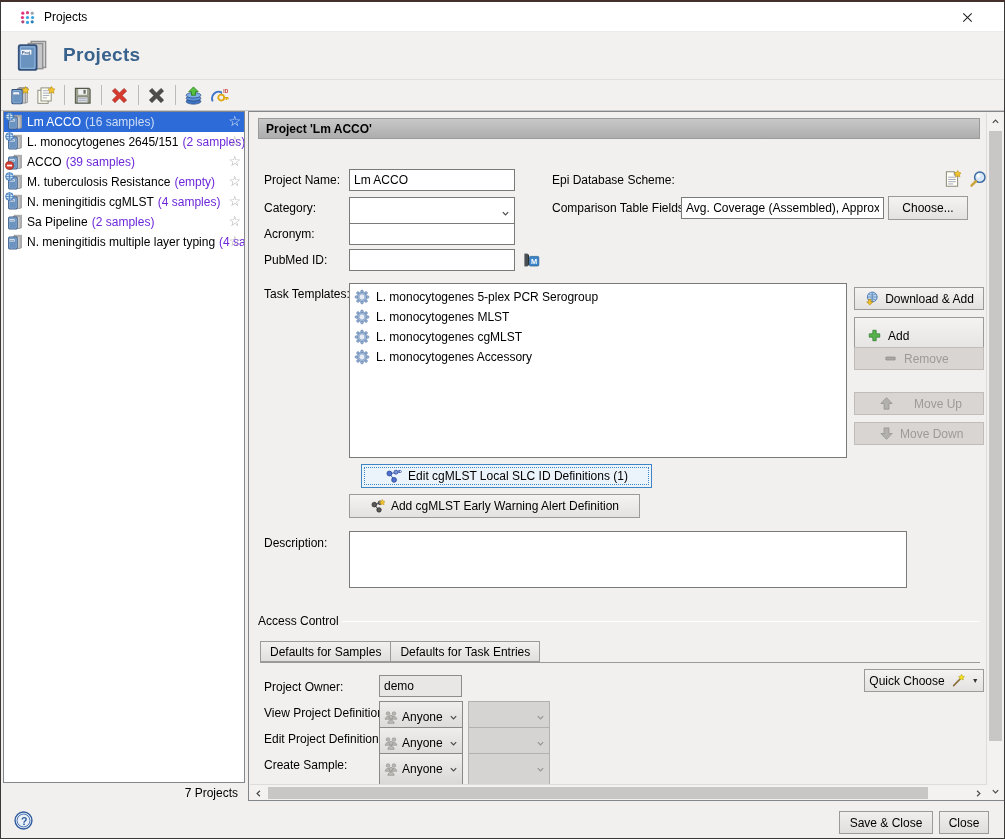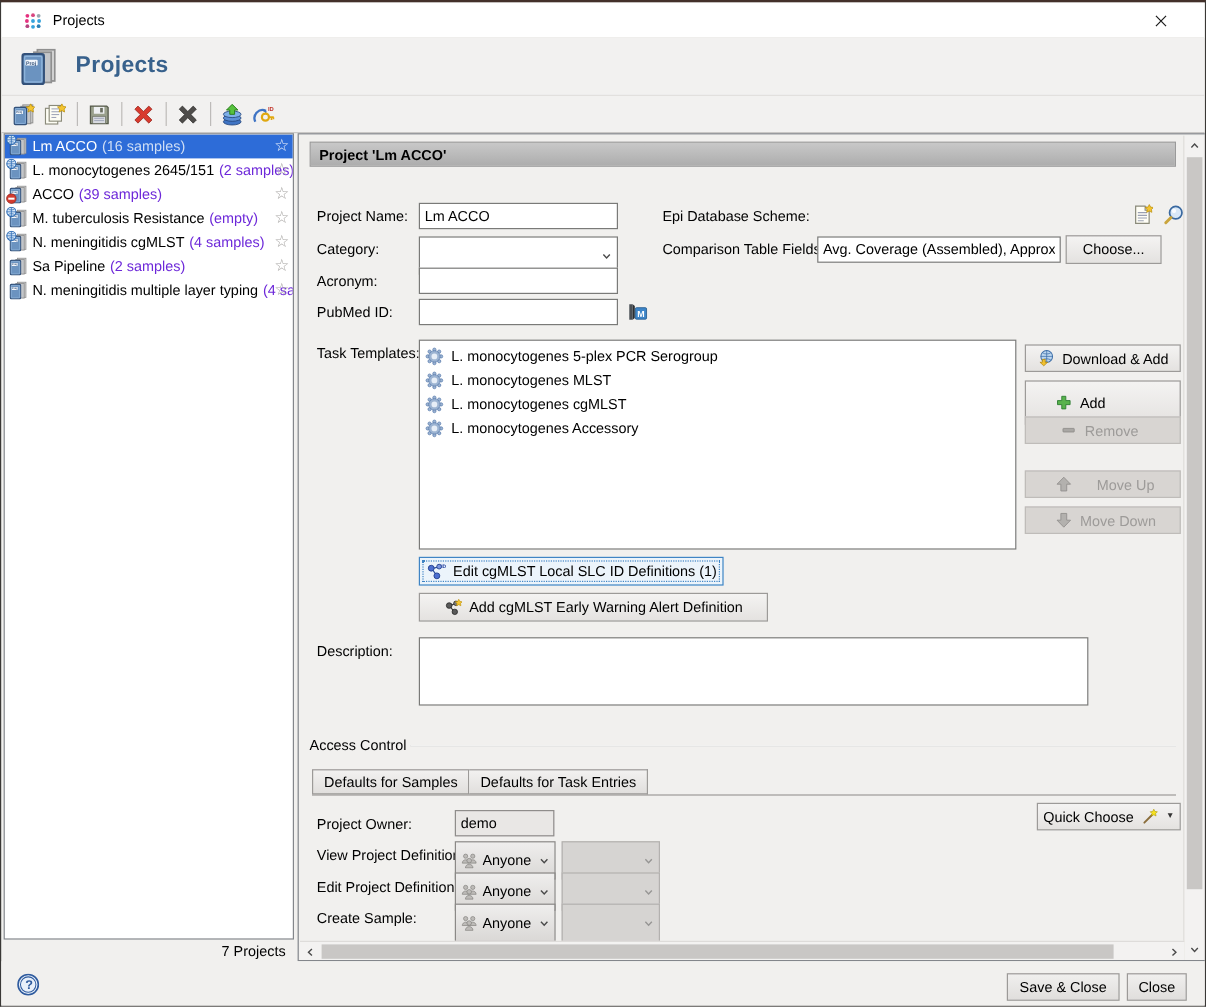--- a/index.html
+++ b/index.html
@@ -451,21 +451,21 @@
         <span>L. monocytogenes Accessory</span>
       </div>
     </div>
 
     <div class="btn" style="left:605px;top:175px;width:130px;height:23px;">
       <svg>
           <use href="#s-globedl"></use>
         </svg>
       <span>Download &amp; Add</span>
     </div>
-    <div class="btn" style="left:605px;top:205px;width:130px;height:37px;justify-content:flex-start;padding-left:24px;">
+    <div class="btn" style="left:605px;top:205px;width:130px;height:37px;justify-content:flex-start;padding-left:12px;">
       <svg>
           <use href="#s-plus"></use>
         </svg>
       <span>Add</span>
     </div>
     <div class="btn dis" style="left:605px;top:235px;width:130px;height:23px;justify-content:flex-start;padding-left:28px;">
       <svg>
           <use href="#s-minus"></use>
         </svg>
       <span>Remove</span>
@@ -476,21 +476,21 @@
         </svg>
       <span>Move Up</span>
     </div>
     <div class="btn dis" style="left:605px;top:310px;width:130px;height:23px;justify-content:flex-start;padding-left:24px;">
       <svg>
           <use href="#s-arrdn"></use>
         </svg>
       <span>Move Down</span>
     </div>
 
-    <div class="btn focusd" style="left:100px;top:352px;width:254px;height:24px;justify-content:center;">
+    <div class="btn focusd" style="left:112px;top:352px;width:291px;height:24px;justify-content:center;">
       <svg style="width:17px;height:15px;">
           <use href="#s-clusterid"></use>
         </svg>
       <span>Edit cgMLST Local SLC ID Definitions (1)</span>
     </div>
     <div class="btn" style="left:100px;top:382px;width:291px;height:24px;">
       <svg>
           <use href="#s-clusterstar"></use>
         </svg>
       <span>Add cgMLST Early Warning Alert Definition</span>

